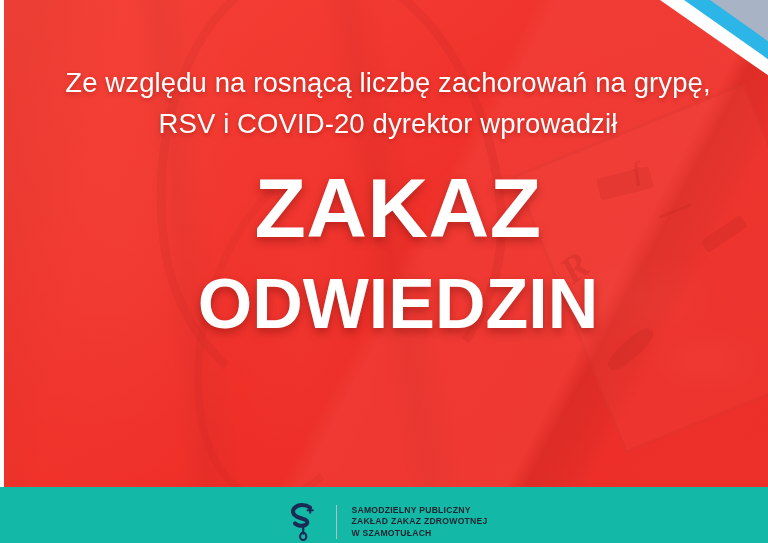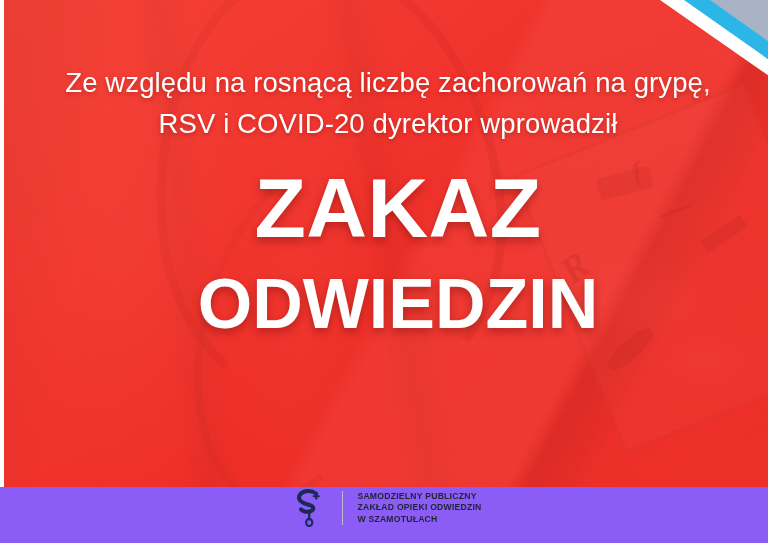--- a/index.html
+++ b/index.html
@@ -223,23 +223,23 @@
     text-shadow: 0 2px 4px rgba(120,16,12,0.38);
   }
 
   
   .footer {
     position: absolute;
     left: 0;
     top: 487px;
     width: 768px;
     height: 56px;
-    background: #8b5cf6;
+    background: #14b8a6;
     display: flex;
-    align-items: flex-start;
+    align-items: flex-end;
     justify-content: center;
   }
   .brand {
     display: flex;
     align-items: center;
     gap: 0;
   }
   .logo-mark {
     width: 46px;
     height: 42px;
@@ -315,20 +315,20 @@
         <path d="M30 6.5c-4.6-3.6-12.2-3.4-15.6 0.6-2.6 3.1-1.3 6.9 2.4 8.6 2.7 1.3 6.2 1.8 8.6 3.1 2.6 1.4 2.4 4.1-0.3 5.3-3.2 1.4-7.7 0.6-10-1.6" fill="none" stroke="#1B2A55" stroke-width="4.1" stroke-linecap="round"></path>
         <path d="M23.2 23.5c0 4.2 0 6.4 0 9.1" fill="none" stroke="#1B2A55" stroke-width="2.2" stroke-linecap="round"></path>
         <ellipse cx="23.2" cy="35.4" rx="3.1" ry="3.6" fill="none" stroke="#1B2A55" stroke-width="2.1"></ellipse>
         <path d="M27.6 9.2h5.2M30.2 6.6v5.2" stroke="#1B2A55" stroke-width="2.1" stroke-linecap="round"></path>
       </svg>
 
       <div class="divider"></div>
 
       <div class="brand-text">
         <span>SAMODZIELNY PUBLICZNY</span>
-        <span>ZAKŁAD OPIEKI ODWIEDZIN</span>
+        <span>ZAKŁAD ZAKAZ ZDROWOTNEJ</span>
         <span>W SZAMOTUŁACH</span>
       </div>
 
     </div>
   </div>
 
 </div>
 
 </body></html>

